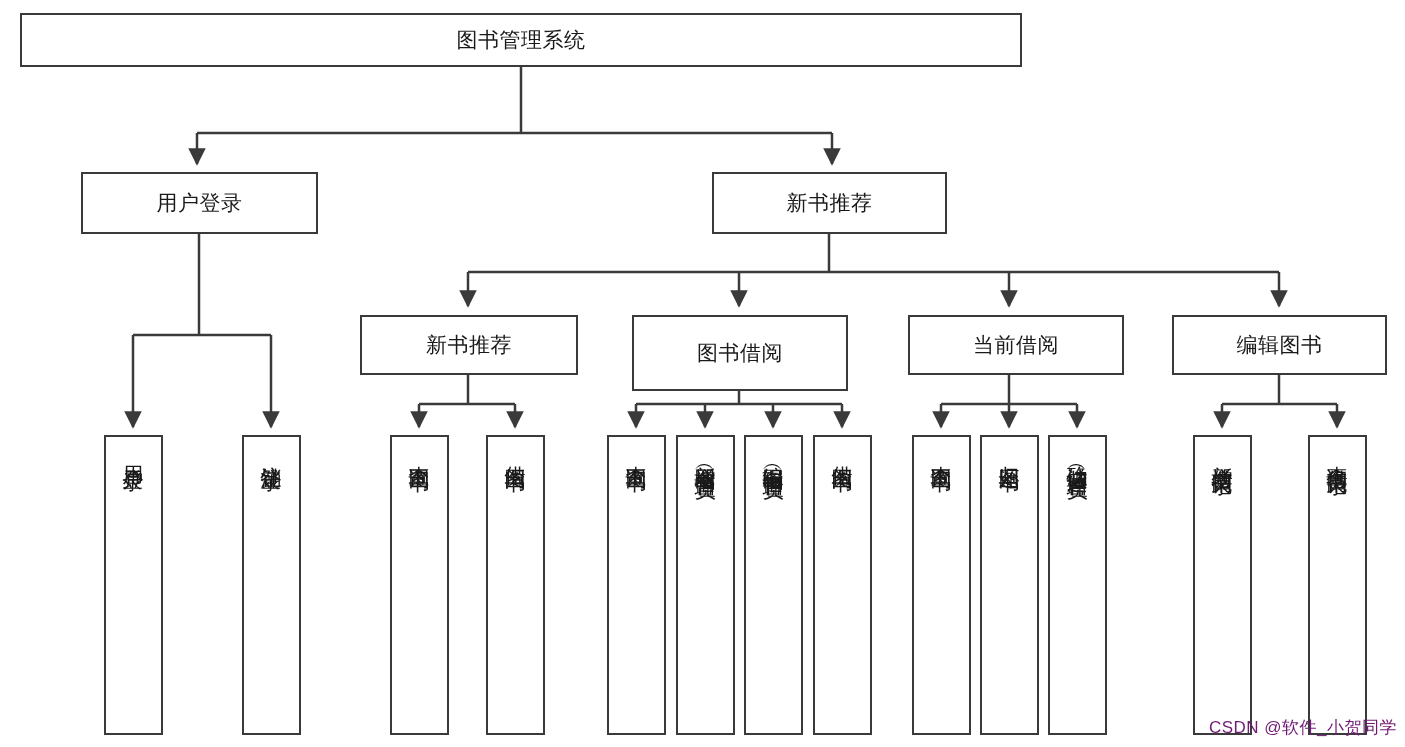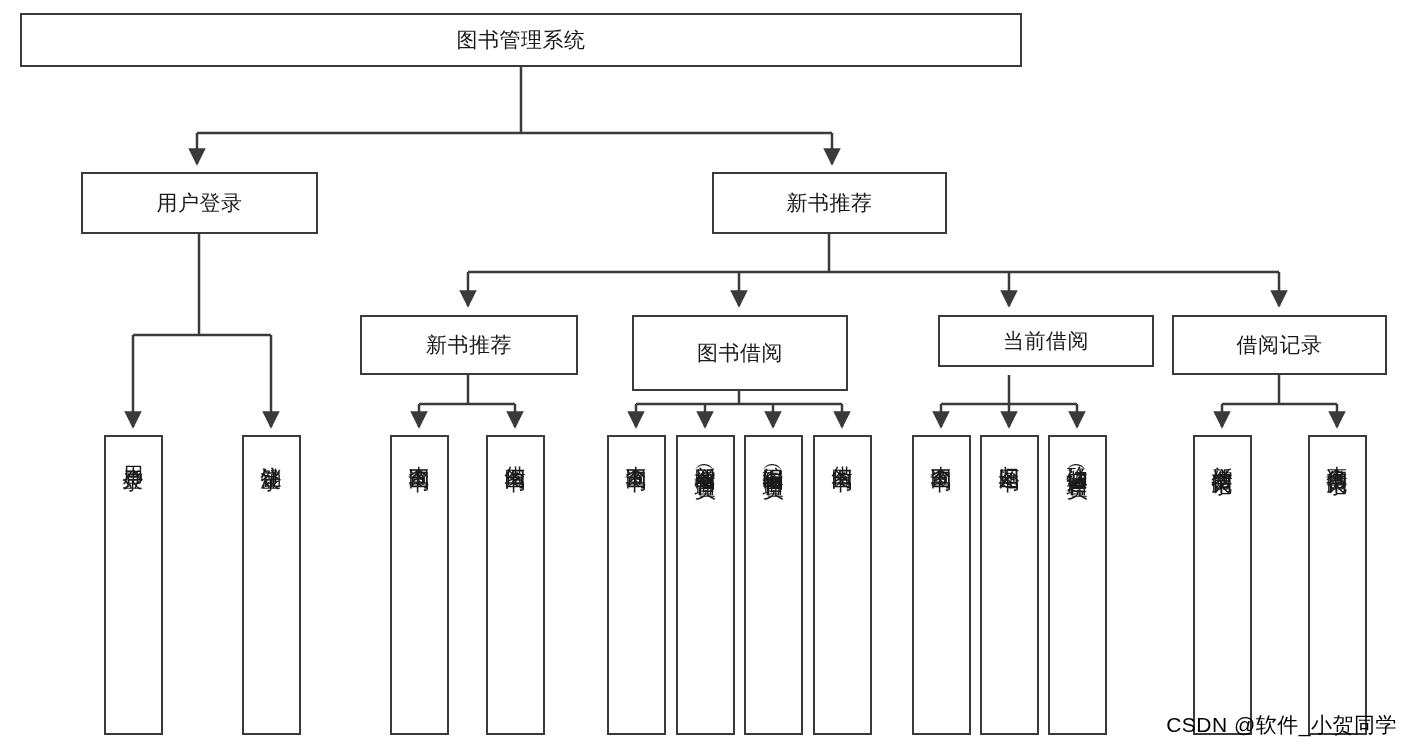--- a/index.html
+++ b/index.html
@@ -53,22 +53,22 @@
     writing-mode: vertical-rl;
     text-orientation: upright;
     font-size: 21px;
     letter-spacing: 2px;
     line-height: 1;
   }
   #watermark {
     position: absolute;
     right: 8px;
     bottom: 8px;
-    font-size: 21px;
-    color: #000000;
+    font-size: 17px;
+    color: #701a75;
     white-space: nowrap;
     letter-spacing: 0.5px;
   }
 </style>
 </head>
 <body>
 
 <div id="canvas">
 
   <svg id="edges" viewBox="0 0 1405 747" xmlns="http://www.w3.org/2000/svg">
@@ -133,25 +133,25 @@
   <div class="node horiz" style="left:712px; top:172px; width:235px; height:62px;">
     <span class="label">新书推荐</span>
   </div>
 
   <div class="node horiz" style="left:360px; top:315px; width:218px; height:60px;">
     <span class="label">新书推荐</span>
   </div>
   <div class="node horiz" style="left:632px; top:315px; width:216px; height:76px;">
     <span class="label">图书借阅</span>
   </div>
-  <div class="node horiz" style="left:938px; top:315px; width:216px; height:52px;">
+  <div class="node horiz" style="left:908px; top:315px; width:216px; height:60px;">
     <span class="label">当前借阅</span>
   </div>
   <div class="node horiz" style="left:1172px; top:315px; width:215px; height:60px;">
-    <span class="label">借阅记录</span>
+    <span class="label">编辑图书</span>
   </div>
 
   <div class="node vert" style="left:104px; top:435px; width:59px; height:300px;">
     <span class="label">用户登录</span>
   </div>
   <div class="node vert" style="left:242px; top:435px; width:59px; height:300px;">
     <span class="label">注销登录</span>
   </div>
 
   <div class="node vert" style="left:390px; top:435px; width:59px; height:300px;">

